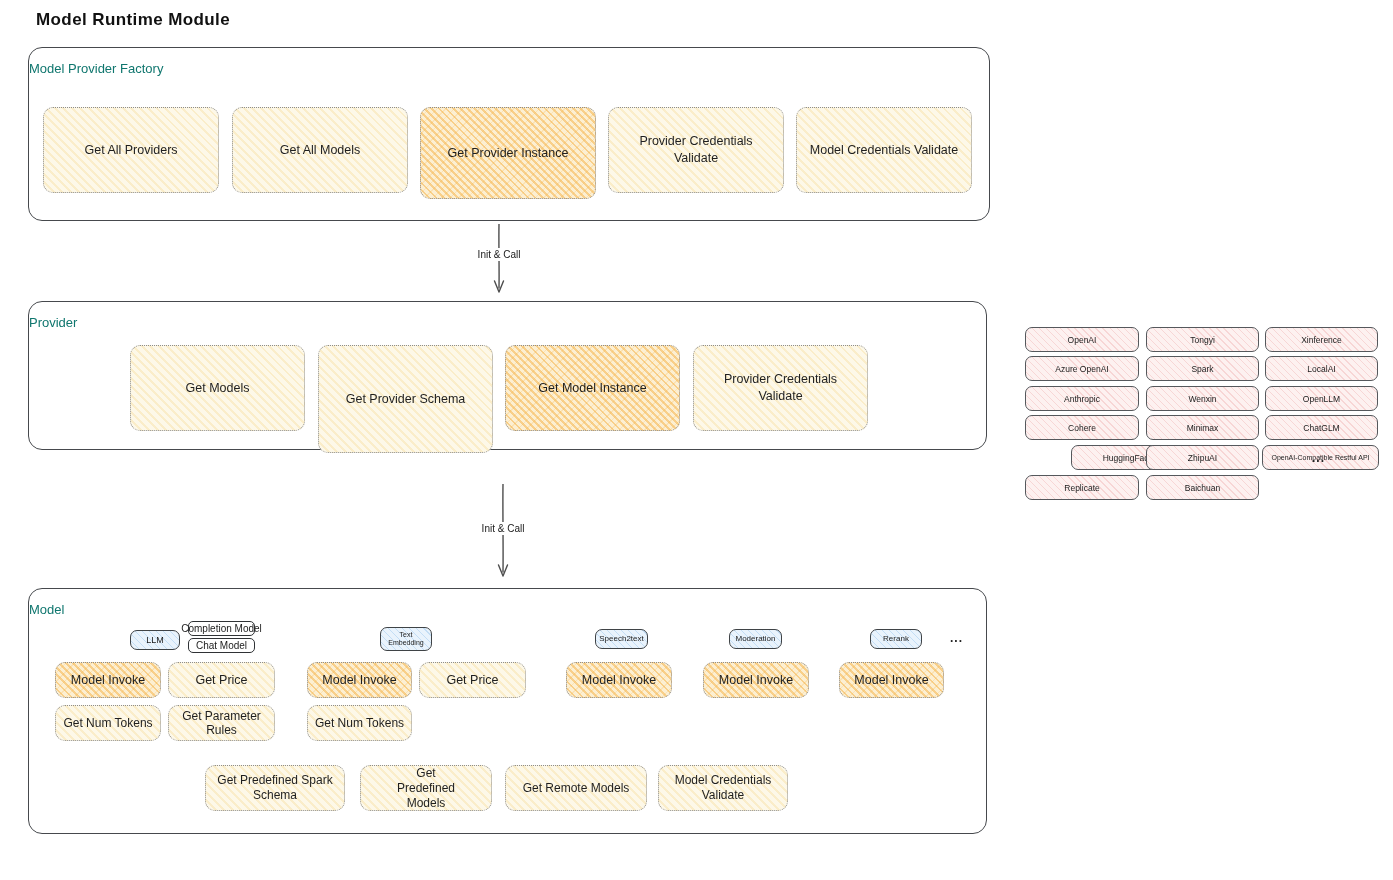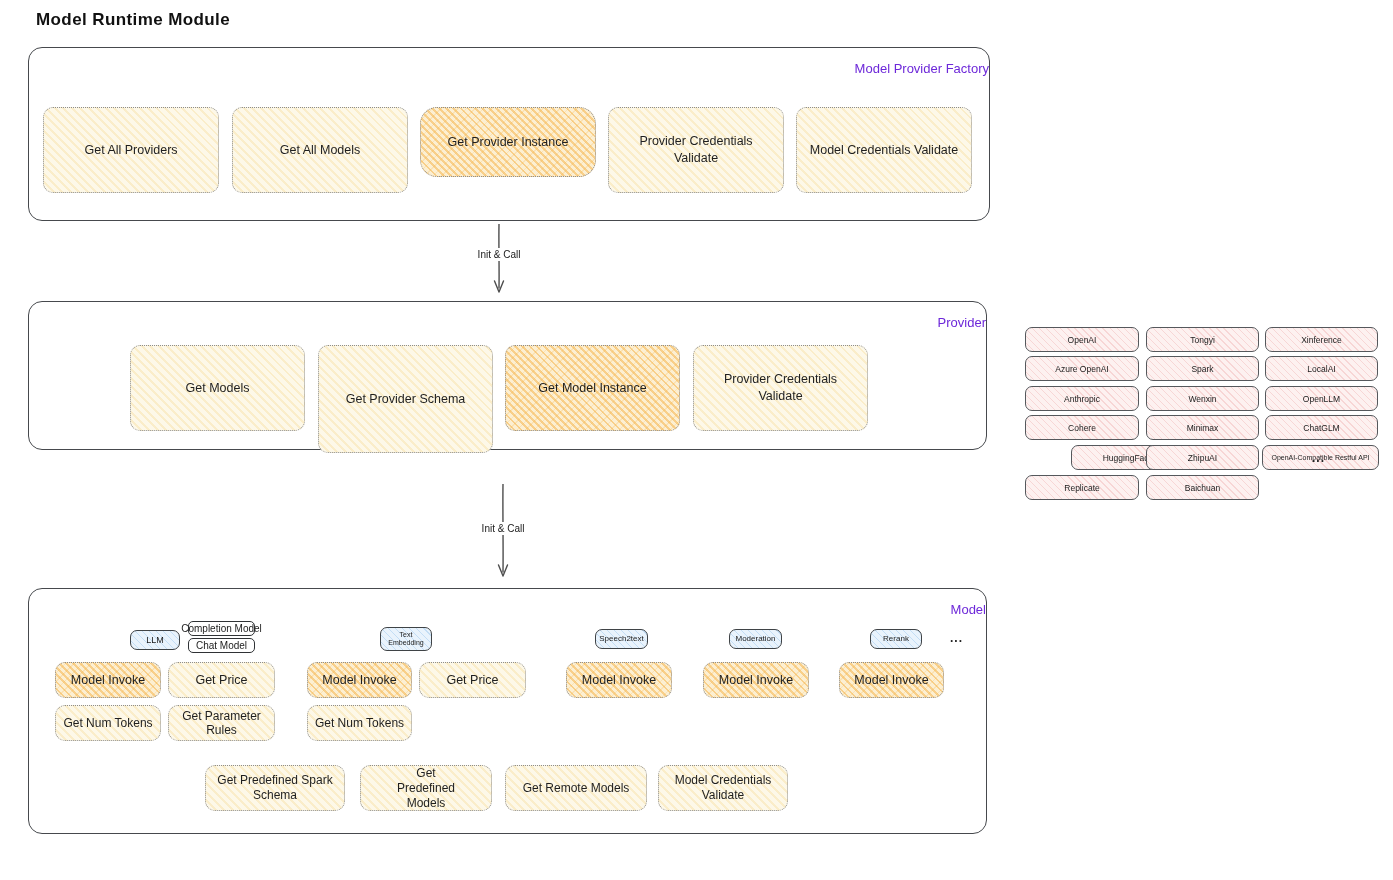--- a/index.html
+++ b/index.html
@@ -6,21 +6,21 @@
   body { font-family: "Liberation Sans", "DejaVu Sans", sans-serif; color:#1b1b1b; }
   .canvas { position:relative; width:1393px; height:880px; background:#ffffff; overflow:hidden; }
 
   .page-title { position:absolute; left:36px; top:10px; font-size:17px; font-weight:600; letter-spacing:.4px; color:#111; }
 
   
   .big-box { position:absolute; background:#fff; border:1.6px solid #46494d; border-radius:14px; }
   .stacked::before, .stacked::after { content:""; position:absolute; inset:-1.6px; border:1.4px solid #55585c; border-radius:14px; background:#fff; }
   .stacked::before { transform: translate(8px,8px); z-index:-1; }
   .stacked::after  { transform: translate(16px,16px); z-index:-2; }
-  .box-title { position:absolute; top:13px; left:0; right:0; text-align:right; font-size:13px; color:#6d28d9; }
+  .box-title { position:absolute; top:13px; left:0; right:0; text-align:left; font-size:13px; color:#0f766e; }
 
   
   .node { position:absolute; box-sizing:border-box; display:flex; align-items:center; justify-content:center; text-align:center;
           border:1.5px dotted #8d8d8d; border-radius:10px; font-size:12.5px; line-height:1.35; color:#1f1f1f; padding:4px 12px; }
   .fill-yellow { background:
       repeating-linear-gradient(45deg, rgba(243,212,130,.30) 0 2px, rgba(0,0,0,0) 2px 6px),
       #fdf8e8; }
   .fill-orange { background:
       repeating-linear-gradient(45deg, rgba(244,176,66,.50) 0 2px, rgba(0,0,0,0) 2px 5px),
       repeating-linear-gradient(-45deg, rgba(244,176,66,.22) 0 1px, rgba(0,0,0,0) 1px 6px),
@@ -51,21 +51,21 @@
 
 <div class="canvas">
 
   <div class="page-title">Model Runtime Module</div>
 
   <section class="big-box" style="left:28px; top:47px; width:960px; height:172px;">
     <div class="box-title">Model Provider Factory</div>
   </section>
   <div class="node fill-yellow" style="left:43px;  top:107px; width:176px; height:86px;">Get All Providers</div>
   <div class="node fill-yellow" style="left:232px; top:107px; width:176px; height:86px;">Get All Models</div>
-  <div class="node fill-orange" style="left:420px; top:107px; width:176px; height:70px;border-radius:17px;">Get Provider Instance</div>
+  <div class="node fill-orange" style="left:420px; top:107px; width:176px; height:92px;">Get Provider Instance</div>
   <div class="node fill-yellow" style="left:608px; top:107px; width:176px; height:86px;">Provider Credentials Validate</div>
   <div class="node fill-yellow" style="left:796px; top:107px; width:176px; height:86px;">Model Credentials Validate</div>
 
   <div class="arrow" style="left:491px; top:224px; width:16px; height:72px;">
     <svg width="16" height="72" viewBox="0 0 16 72">
       <path d="M8 0 C7.6 20 8.4 44 8 64" stroke="#4d4d4d" stroke-width="1.4" fill="none" stroke-linecap="round"></path>
       <path d="M3.5 57 L8 68 M12.5 57 L8 68" stroke="#4d4d4d" stroke-width="1.4" fill="none" stroke-linecap="round"></path>
     </svg>
     <span class="arrow-label" style="top:24px;">Init &amp; Call</span>
   </div>

